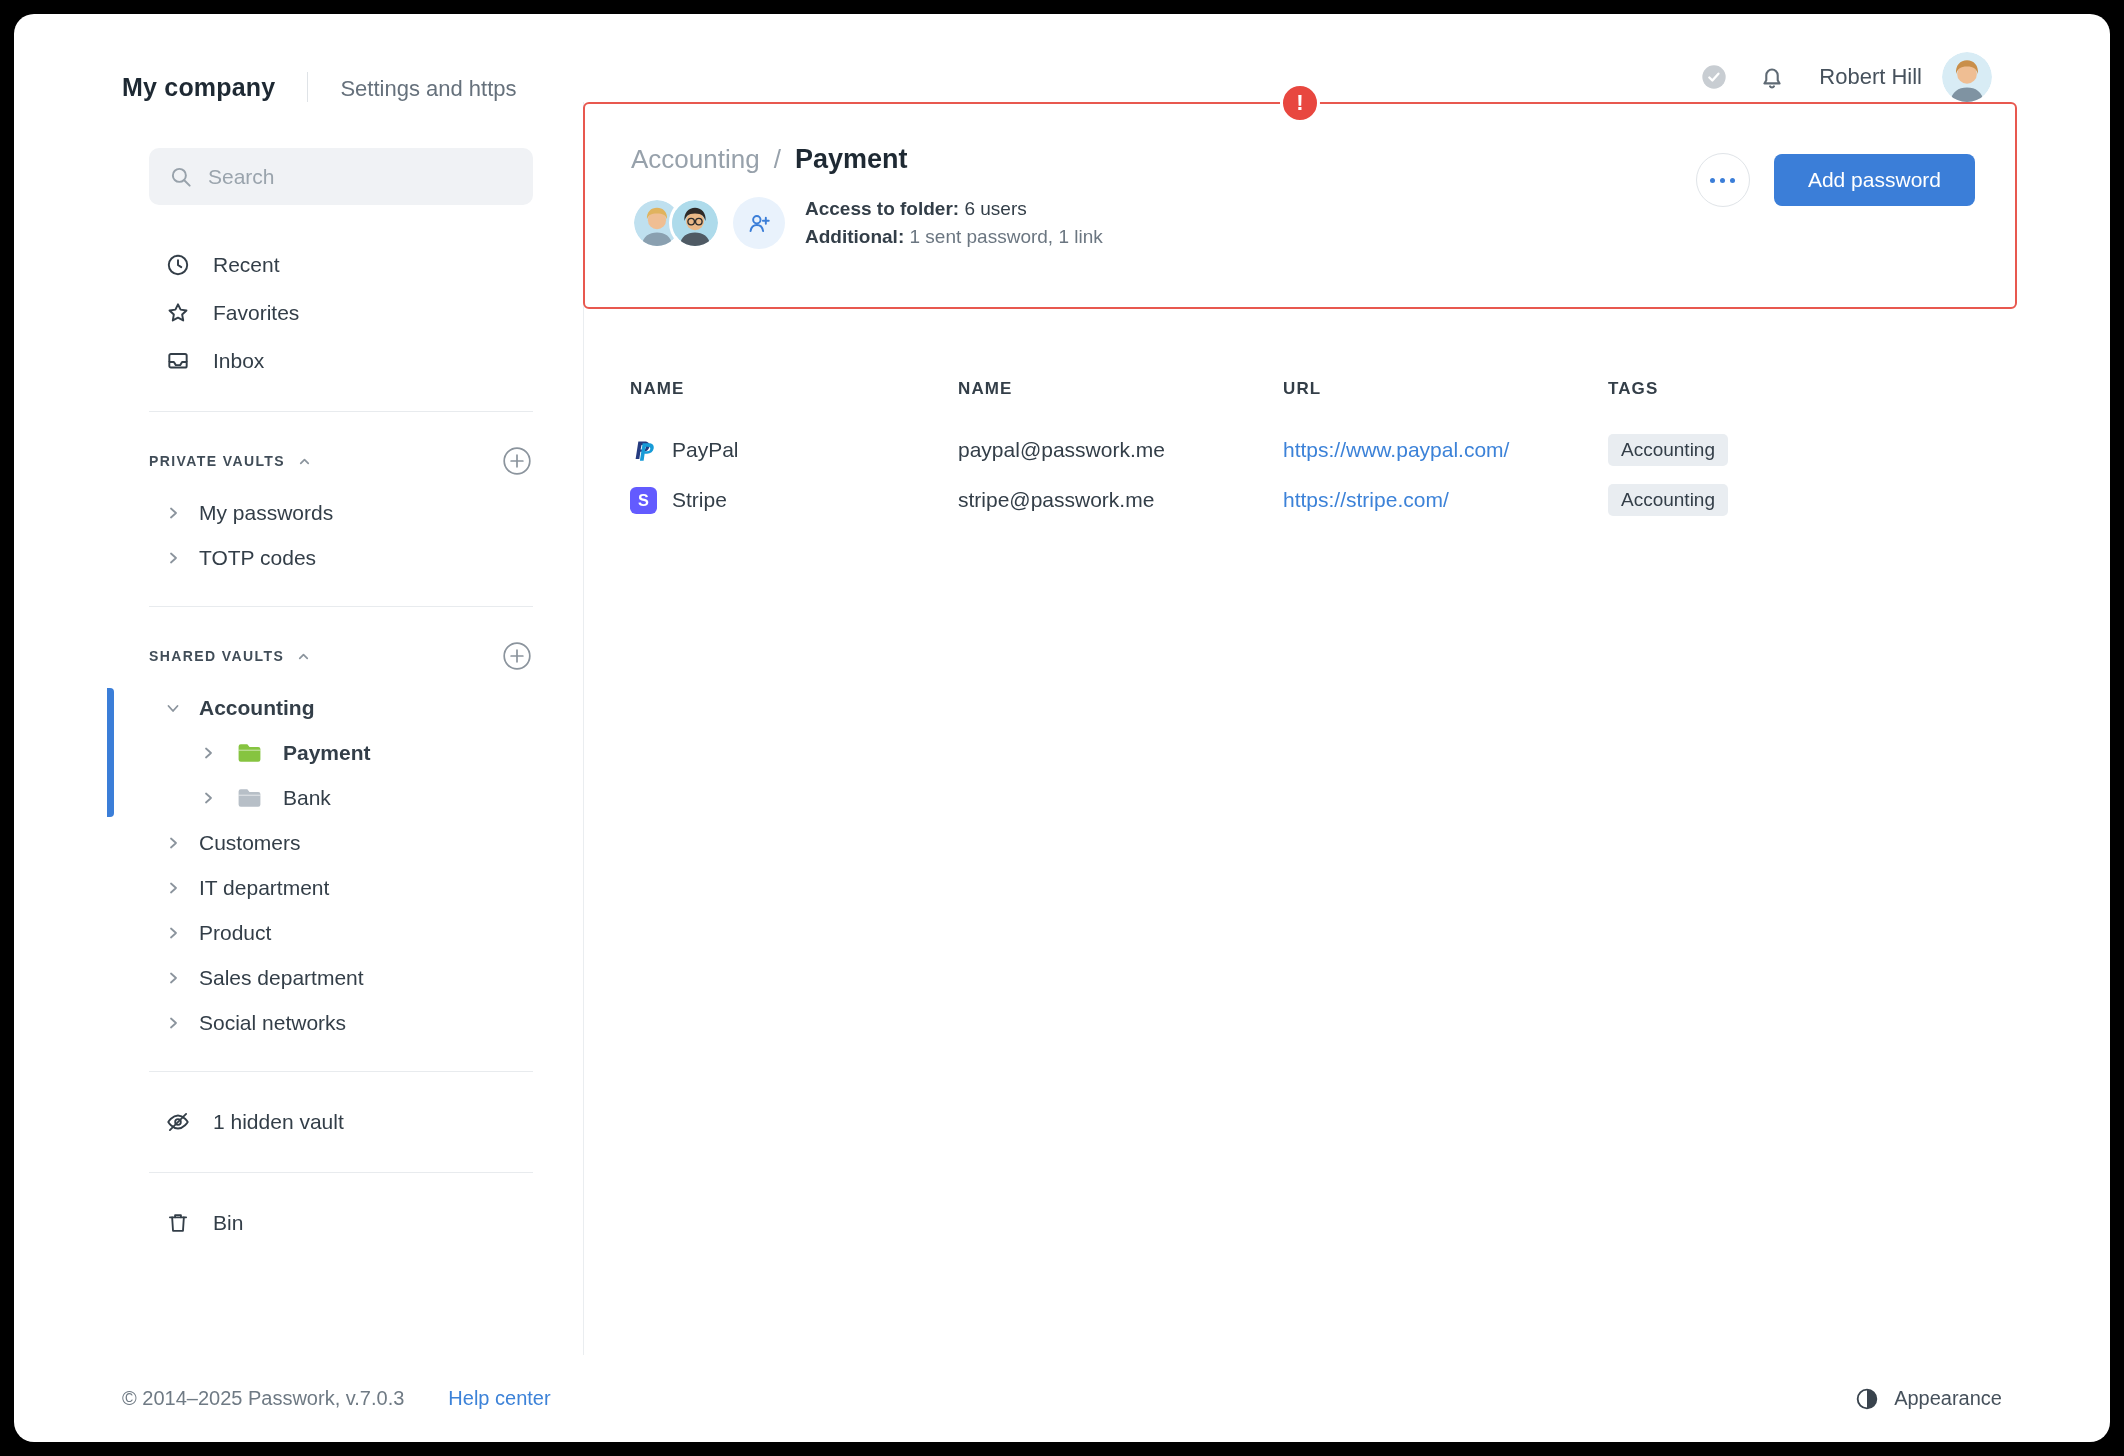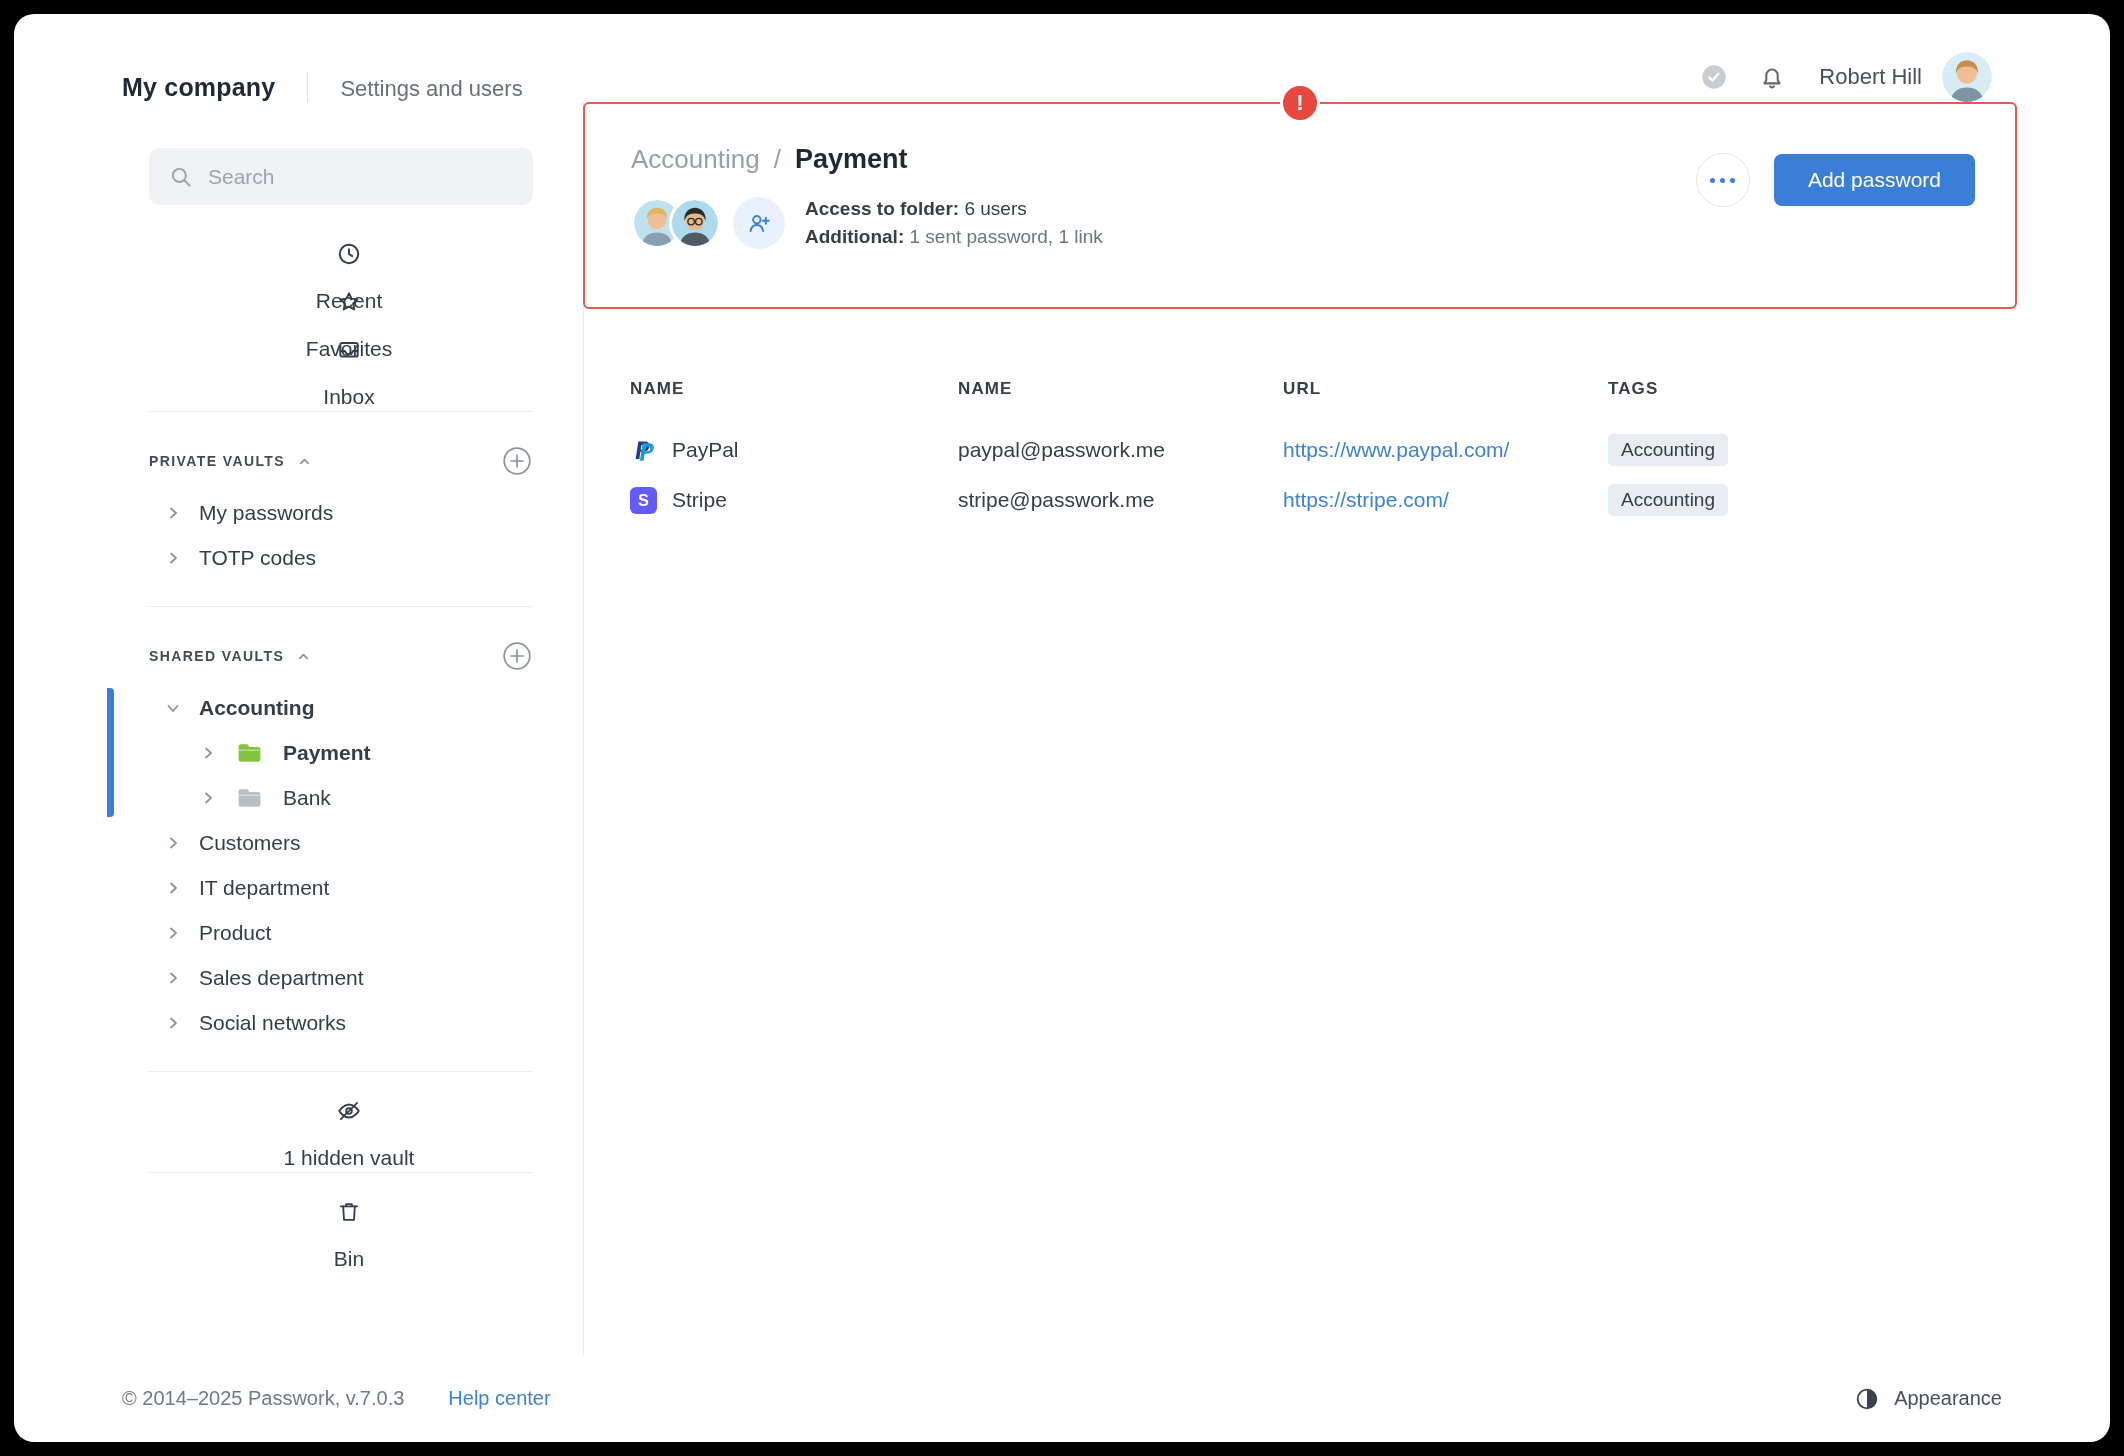--- a/index.html
+++ b/index.html
@@ -28,21 +28,21 @@
 
   
   .search-box { height: 57px; background: #f0f2f5; border-radius: 10px; display: flex;
                 align-items: center; padding: 0 19px; gap: 14px; }
   .search-box input { flex: 1; border: none; background: transparent; outline: none;
                       font: inherit; font-size: 21px; color: #333e48; min-width: 0; }
   .search-box input::placeholder { color: #9aa4ad; }
 
   .nav { margin-top: 36px; }
   .nav-item { display: flex; align-items: center; height: 48px; padding-left: 16px;
-              gap: 22px; font-size: 21px; cursor: pointer; flex-direction: column; }
+              gap: 22px; font-size: 21px; cursor: pointer; }
   .icon24 { width: 26px; height: 26px; flex: 0 0 26px; display: flex; color: #333e48; }
 
   .sb-div { height: 1px; background: #e8ebee; margin: 26px 0; }
 
   .sec-head { display: flex; align-items: center; height: 46px; margin-bottom: 6px; }
   .sec-title { font-size: 14px; font-weight: 700; letter-spacing: 1.4px; color: #414d58; }
   .sec-chev { margin-left: 12px; display: flex; color: #8b949d; cursor: pointer; }
   .plus-btn { margin-left: auto; width: 32px; height: 32px; display: flex; color: #8b949d; cursor: pointer; }
 
   .vault { display: flex; align-items: center; height: 45px; font-size: 21px; cursor: pointer; }
@@ -107,21 +107,21 @@
                 color: #46515c; cursor: pointer; }
 </style>
 </head>
 <body>
 
 <div class="frame">
 
   <div class="topbar">
     <div class="brand">My company</div>
     <div class="tb-sep"></div>
-    <div class="tb-section">Settings and users</div>
+    <div class="tb-section">Settings and https</div>
     <div class="tb-right">
       <span class="tb-icon">
         <svg width="28" height="28" viewBox="0 0 24 24">
             <circle cx="12" cy="12" r="10" fill="#c8cdd2"></circle>
             <path d="M8 12.4l2.6 2.6 5.2-5.8" stroke="#fff" stroke-width="2" fill="none" stroke-linecap="round" stroke-linejoin="round"></path>
           </svg>
       </span>
       <span class="tb-icon">
         <svg width="28" height="28" viewBox="0 0 24 24" fill="none" stroke="#5f6a74" stroke-width="1.8" stroke-linecap="round" stroke-linejoin="round">
             <path d="M5.5 17.5h13l-1.6-2.7v-4.3a4.9 4.9 0 10-9.8 0v4.3z"></path>

